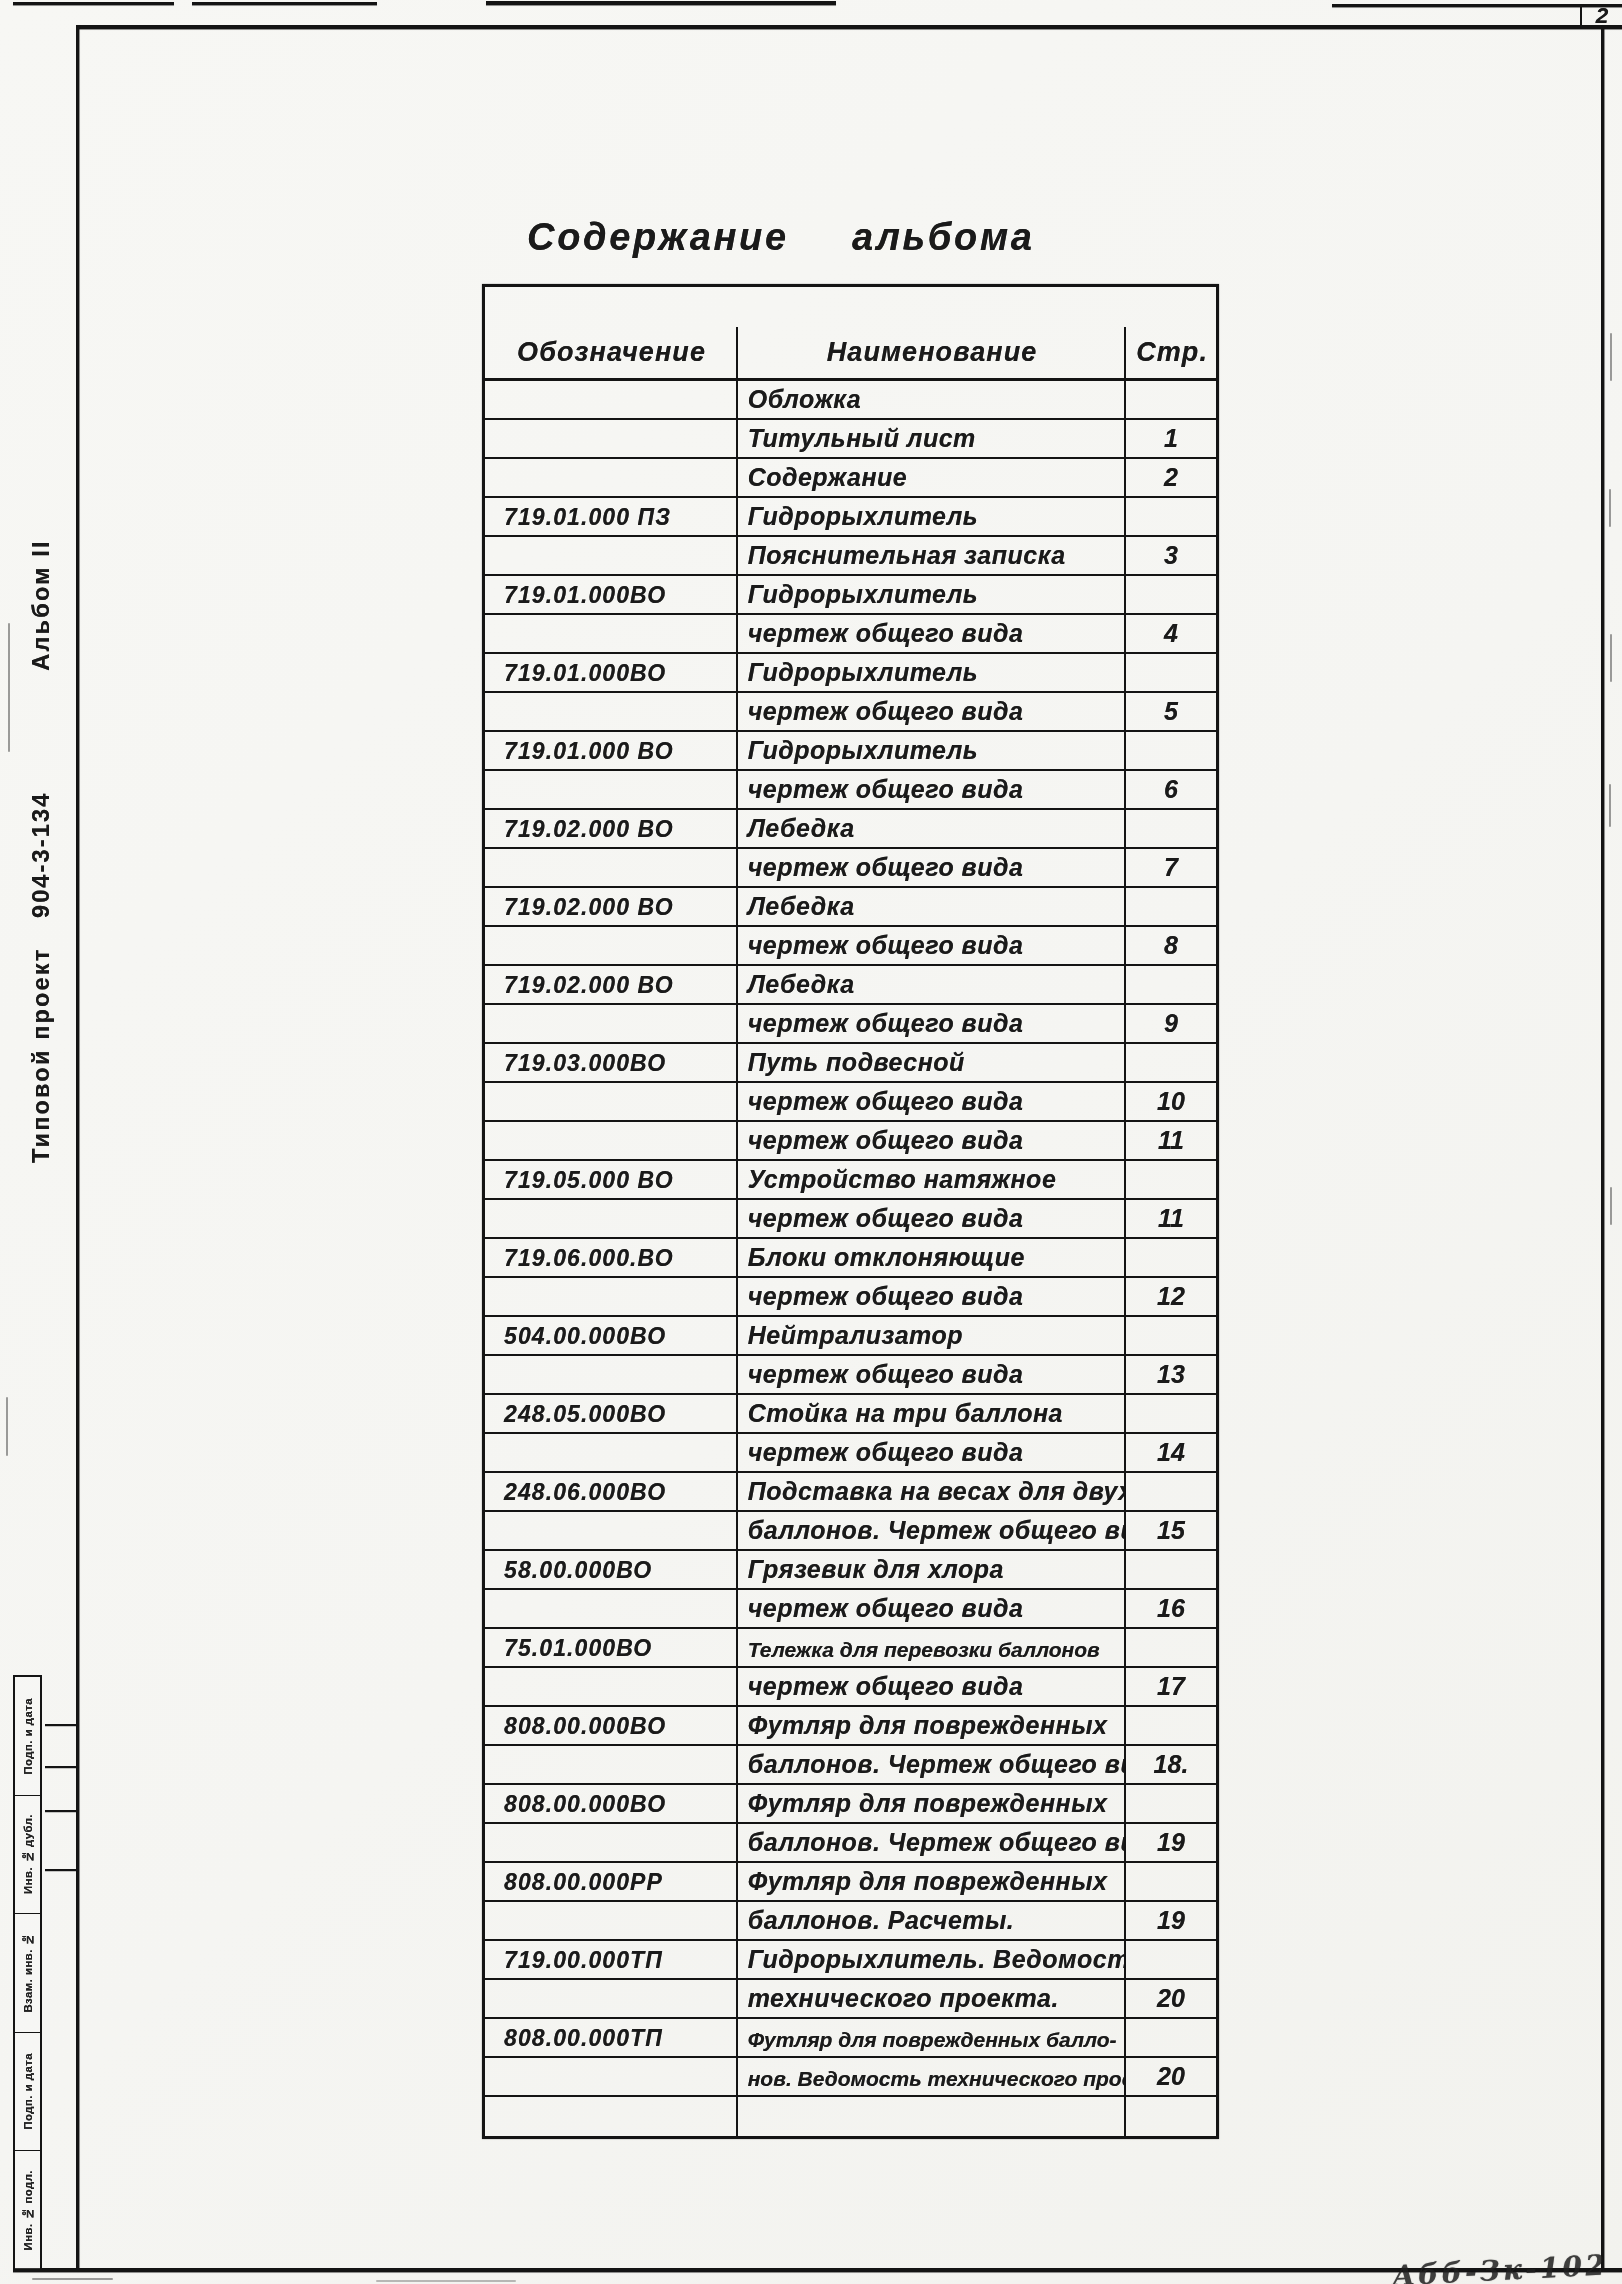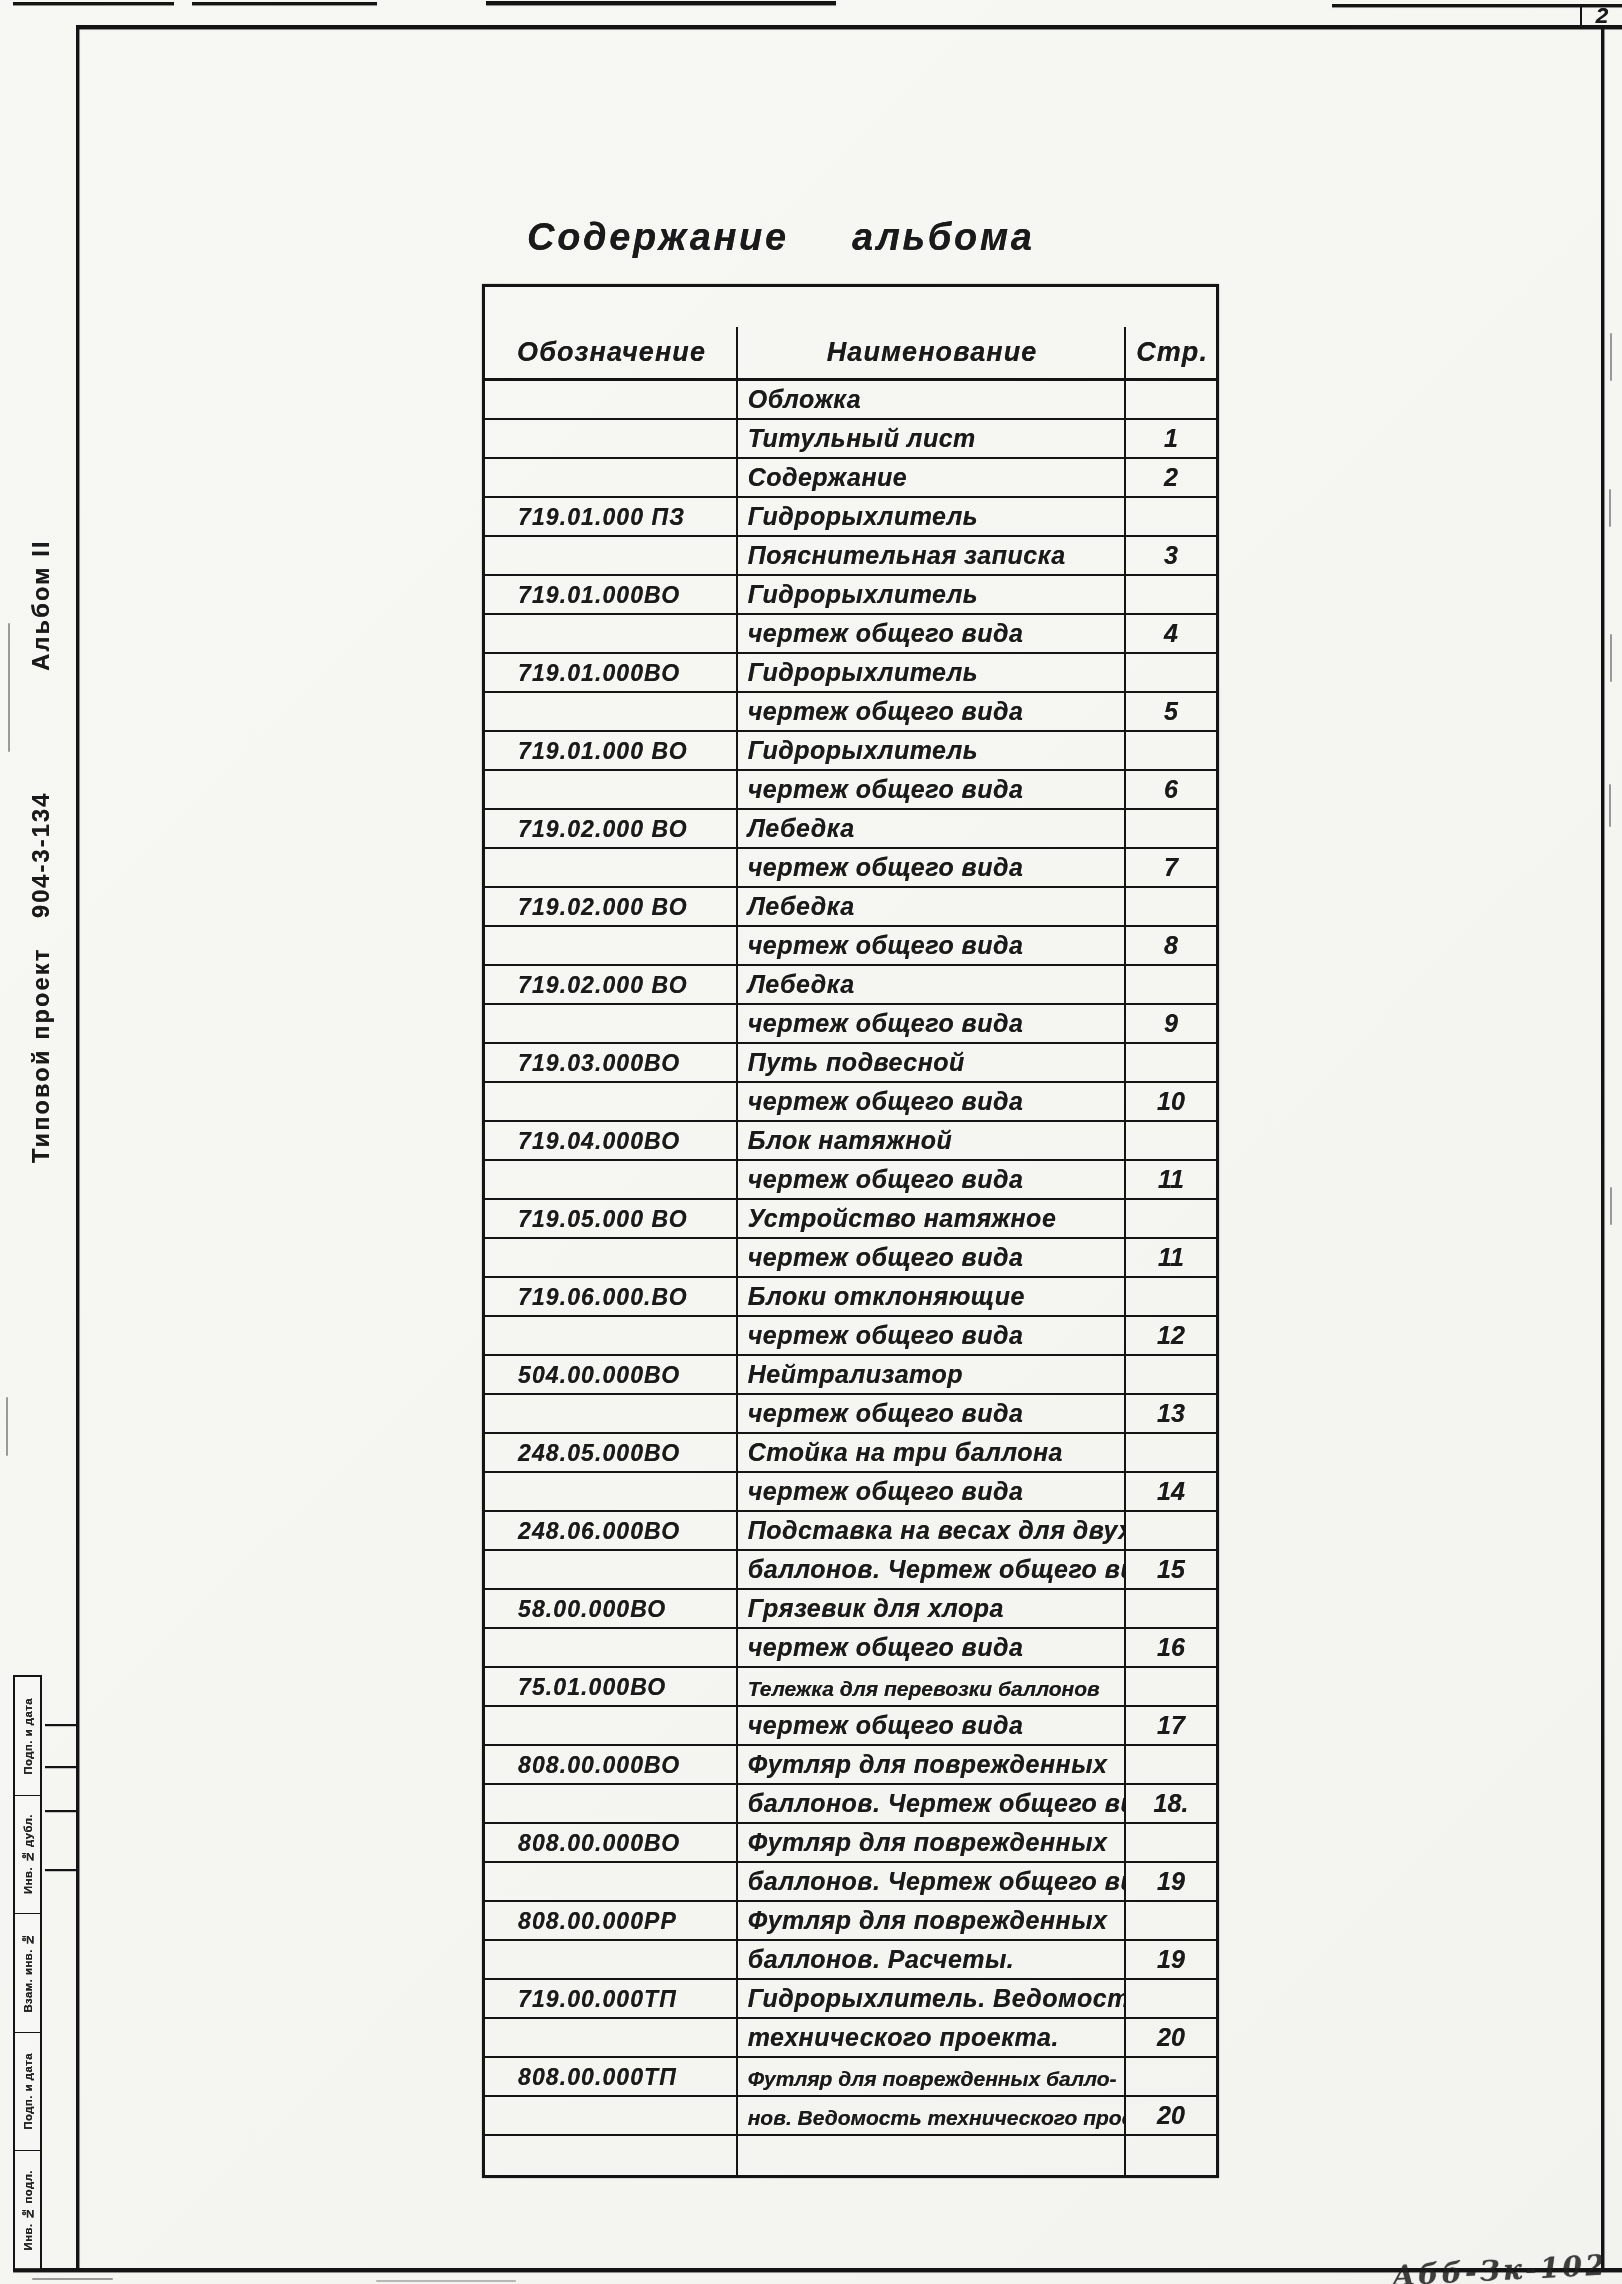--- a/index.html
+++ b/index.html
@@ -47,21 +47,21 @@
     border-right:2.7px solid var(--line);
     padding:0 7.5px 4.3px 9.7px;
     overflow:hidden;
   }
   .cell:last-child{border-right:none;}
   .thead .cell{align-items:center;justify-content:center;padding-bottom:0;}
   .thead span{
     font-style:italic;font-weight:700;font-size:27px;letter-spacing:1.1px;
     text-shadow:0 0 0.5px rgba(0,0,0,.65);
   }
-  .cell-d{justify-content:flex-start;padding-left:33px;}
+  .cell-d{justify-content:flex-start;padding-left:19px;}
   .cell-d span{
     font-style:italic;font-weight:700;font-size:23px;letter-spacing:1.1px;
     text-shadow:0 0 0.5px rgba(0,0,0,.6);white-space:nowrap;
   }
   .cell-n span{
     font-style:italic;font-weight:700;font-size:25px;letter-spacing:0.5px;
     text-shadow:0 0 0.5px rgba(0,0,0,.6);white-space:nowrap;margin-top:44px;
   }
   .cell-n span.tight{font-size:21px;letter-spacing:0;}
   .cell-p{justify-content:center;padding:0 0 4.3px 0;}
@@ -356,31 +356,20 @@
       </div>
       <div class="trow">
         <div class="cell cell-d">
           <span></span>
         </div>
         <div class="cell cell-n">
           <span>чертеж общего вида</span>
         </div>
         <div class="cell cell-p">
           <span>10</span>
-        </div>
-      </div>
-      <div class="trow">
-        <div class="cell cell-d">
-          <span>719.04.000ВО</span>
-        </div>
-        <div class="cell cell-n">
-          <span>Блок натяжной</span>
-        </div>
-        <div class="cell cell-p">
-          <span></span>
         </div>
       </div>
       <div class="trow">
         <div class="cell cell-d">
           <span></span>
         </div>
         <div class="cell cell-n">
           <span>чертеж общего вида</span>
         </div>
         <div class="cell cell-p">

